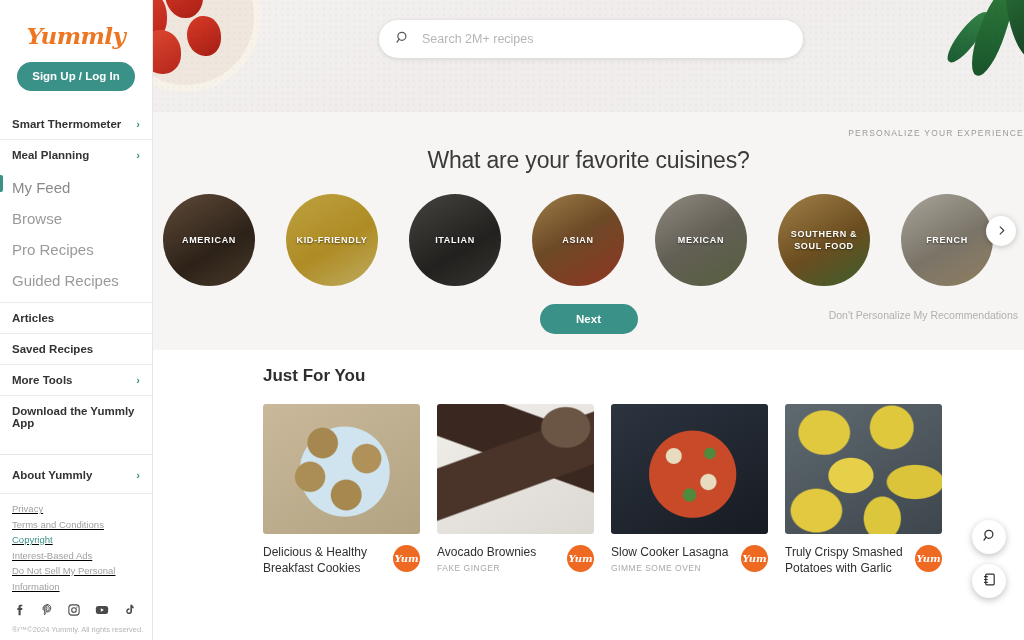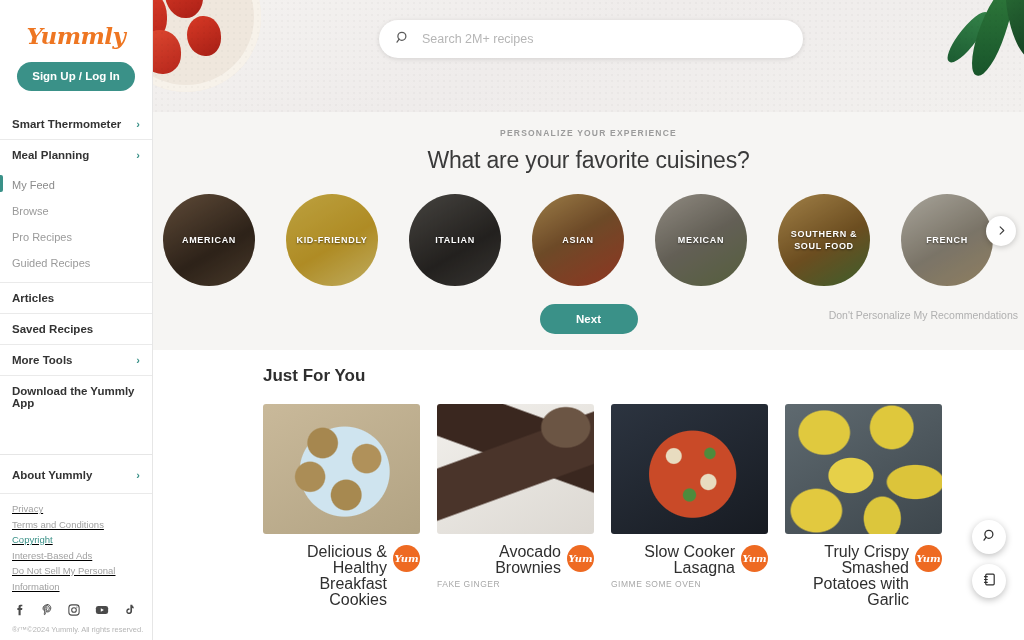--- a/index.html
+++ b/index.html
@@ -53,21 +53,21 @@
     font-weight: 700;
     cursor: pointer;
     position: relative;
   }
   .nav-row.divided { border-top: 1px solid #eaeaea; }
   .nav-row.accent { color: #3a9188; }
   .chev { color: #3a9188; font-size: 11px; font-weight: 700; line-height: 1; }
   .subnav { padding: 2px 0 6px 0; }
   .sub-row {
     padding: 7px 12px 7px 12px;
-    font-size: 11px;
+    font-size: 15px;
     color: #9a9a9a;
     cursor: pointer;
     position: relative;
   }
   .sub-row.active { color: #8a8a8a; }
   .sub-row.active::before {
     content: ""; position: absolute; left: 0; top: 3px;
     width: 3px; height: 17px; background: #3a9188; border-radius: 0 2px 2px 0;
   }
   .sidebar-spacer { flex: 1 1 auto; }
@@ -162,22 +162,22 @@
   }
   .search-input::placeholder { color: #b6b6b6; }
 
   
   .personalize {
     background: #f6f5f3;
     padding-top: 16px;
     position: relative;
   }
   .kicker {
-    text-align: center; font-size: 8.5px; letter-spacing: 1.2px;
-    color: #9b9b9b; text-transform: uppercase; font-weight: bold;
+    text-align: right; font-size: 8.5px; letter-spacing: 1.2px;
+    color: #9b9b9b; text-transform: uppercase;
   }
   .headline {
     text-align: center; font-size: 23px; color: #3a3a3a;
     font-weight: 400; margin-top: 9px; letter-spacing: -0.2px;
   }
 
   
   .carousel {
     position: relative;
     margin-top: 18px;
@@ -233,21 +233,21 @@
   .cards { display: flex; gap: 17px; margin-top: 18px; }
   .card { width: 157px; position: relative; }
   .card-img {
     width: 157px; height: 130px; border-radius: 3px;
     overflow: hidden; position: relative;
     background: #ddd;
   }
   .card-foot { display: flex; align-items: flex-start; margin-top: 10px; gap: 6px; }
   .card-text { flex: 1 1 auto; min-width: 0; }
   .card-title {
-    font-size: 16px; color: #2f2f2f; line-height: 16px; text-align: right;
+    font-size: 12px; color: #2f2f2f; line-height: 16px;
   }
   .card-src { font-size: 8.5px; color: #a8a8a8; letter-spacing: 0.5px; margin-top: 3px; text-transform: uppercase; }
   .yum-btn {
     flex: 0 0 auto;
     width: 27px; height: 27px; border-radius: 50%;
     background: #ee6a22; color: #fff;
     display: flex; align-items: center; justify-content: center;
     font-family: "DejaVu Serif", serif;
     font-style: italic; font-weight: 700; font-size: 10px;
     cursor: pointer; border: none; margin-top: 1px;

